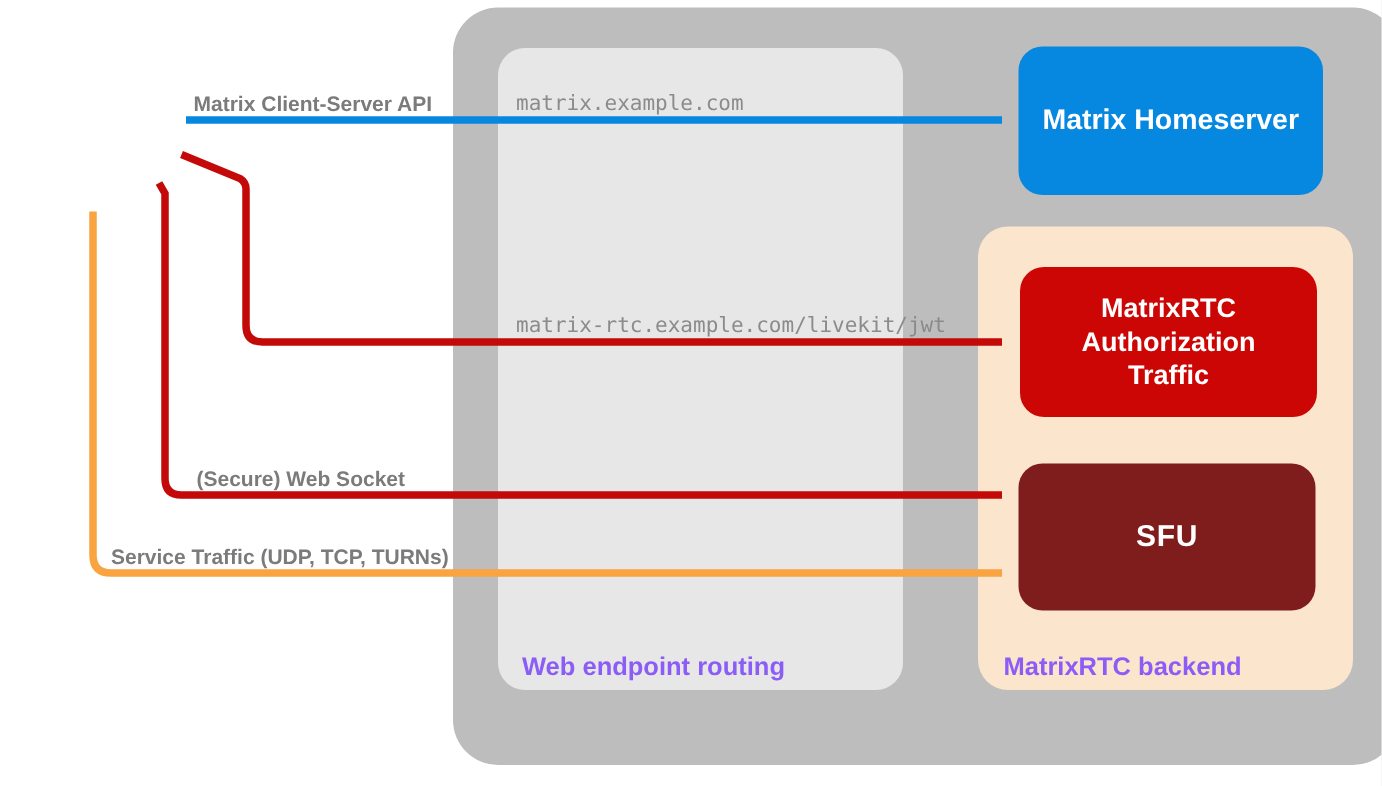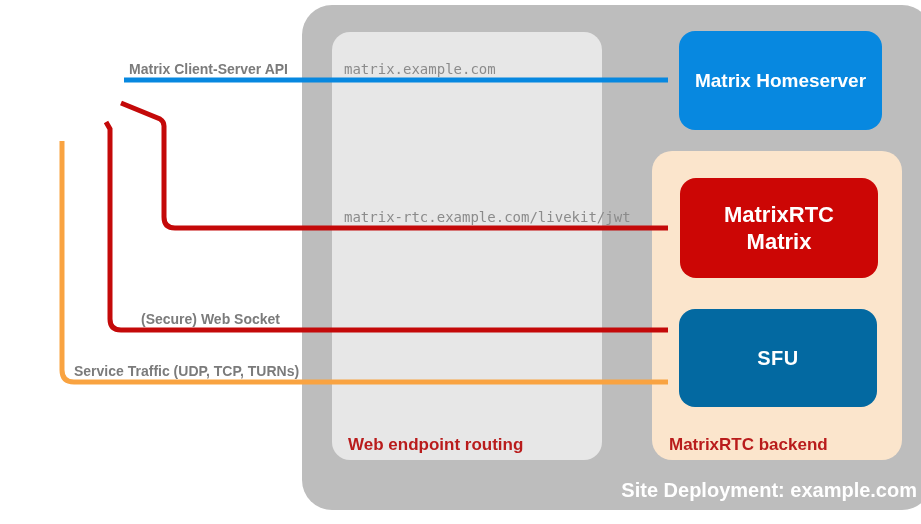--- a/index.html
+++ b/index.html
@@ -20,50 +20,50 @@
   .backend-box{
     left:640px;top:151px;width:250px;height:309px;
     background:#fbe5cc;border-radius:20px;
   }
   
   .node{
     display:flex;align-items:center;justify-content:center;text-align:center;
     color:#ffffff;font-weight:bold;border-radius:16px;
   }
   .homeserver{left:667px;top:31px;width:203px;height:99px;background:#0788e0;font-size:19px;}
-  .auth-service{left:668px;top:178px;width:198px;height:100px;background:#cc0605;font-size:22px;line-height:1.25;}
-  .sfu{left:667px;top:309px;width:198px;height:98px;background:#0369a1;font-size:20px;letter-spacing:.5px;}
+  .auth-service{left:668px;top:178px;width:198px;height:100px;background:#cc0605;font-size:18px;line-height:1.25;}
+  .sfu{left:667px;top:309px;width:198px;height:98px;background:#7f1d1d;font-size:20px;letter-spacing:.5px;}
   .client-circle{
     left:3px;top:31px;width:97px;height:97px;border-radius:50%;
     background:#05a94f;display:flex;flex-direction:column;align-items:center;justify-content:center;
     color:#fff;font-weight:bold;font-size:19px;line-height:1.25;text-align:center;
   }
   
-  .section-label{font-weight:bold;font-size:17px;color:#b91c1c;}
+  .section-label{font-weight:bold;font-size:17px;color:#8b5cf6;}
   .routing-label{left:336px;top:435px;}
   .backend-label{left:657px;top:435px;}
   .site-label{
     left:480px;top:479px;width:425px;text-align:right;
     font-weight:bold;font-size:20px;color:#ffffff;
   }
   
   .endpoint{
     font-family:"DejaVu Sans Mono","Liberation Mono",monospace;
     font-size:14px;color:#8b8b8b;white-space:nowrap;
   }
   .ep-homeserver{left:332px;top:61px;}
   .ep-jwt{left:332px;top:209px;}
   .ep-sfu{left:332px;top:312px;}
   
   .arrow-label{
     font-weight:bold;font-size:14px;color:#7b7b7b;white-space:nowrap;
   }
   .lbl-csapi{left:110px;top:61px;width:166px;text-align:right;}
   .lbl-https{left:123px;top:209px;width:150px;text-align:right;}
-  .lbl-ws{left:118px;top:311px;width:150px;text-align:right;}
+  .lbl-ws{left:108px;top:311px;width:150px;text-align:right;}
   .lbl-webrtc{left:62px;top:363px;width:215px;text-align:left;}
   
   .arrows{left:0;top:0;width:921px;height:524px;pointer-events:none;}
   .arrows path{fill:none;stroke-width:5;}
   .stroke-blue{stroke:#0788e0;}
   .stroke-red{stroke:#c40909;}
   .stroke-orange{stroke:#f9a341;}
 </style>
 </head>
 <body>
@@ -76,21 +76,22 @@
 
   <div class="abs backend-box"></div>
 
   <div class="abs node homeserver">
     <span>Matrix Homeserver</span>
   </div>
 
   <div class="abs node auth-service">
     <span>
       <span style="display:block">MatrixRTC</span>
-      <span style="display:block">Matrix</span>
+      <span style="display:block">Authorization</span>
+      <span style="display:block">Traffic</span>
     </span>
   </div>
 
   <div class="abs node sfu">
     <span>SFU</span>
   </div>
 
 
   <svg class="abs arrows" viewBox="0 0 921 524">
     <defs>
@@ -116,15 +117,14 @@
 
   <div class="abs endpoint ep-homeserver">matrix.example.com</div>
   <div class="abs endpoint ep-jwt">matrix-rtc.example.com/livekit/jwt</div>
 
   <div class="abs arrow-label lbl-csapi">Matrix Client-Server API</div>
   <div class="abs arrow-label lbl-ws">(Secure) Web Socket</div>
   <div class="abs arrow-label lbl-webrtc">Service Traffic (UDP, TCP, TURNs)</div>
 
   <div class="abs section-label routing-label">Web endpoint routing</div>
   <div class="abs section-label backend-label">MatrixRTC backend</div>
-  <div class="abs site-label">Site Deployment: example.com</div>
 
 </div>
 
 </body></html>

